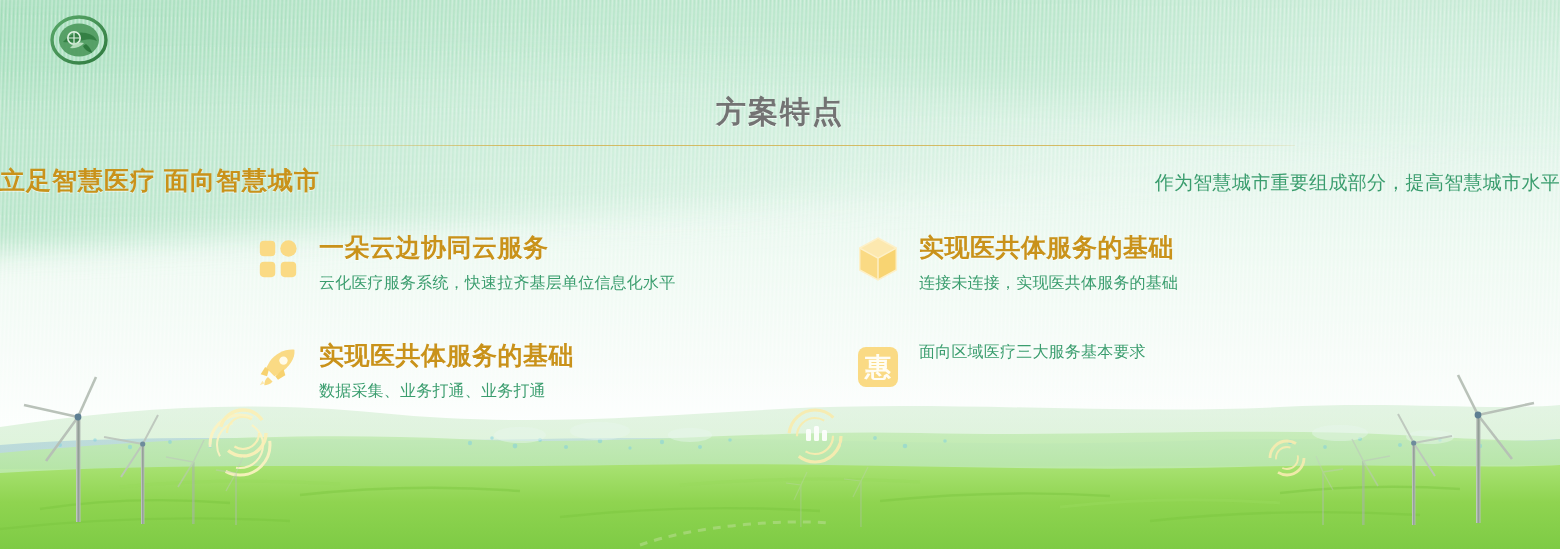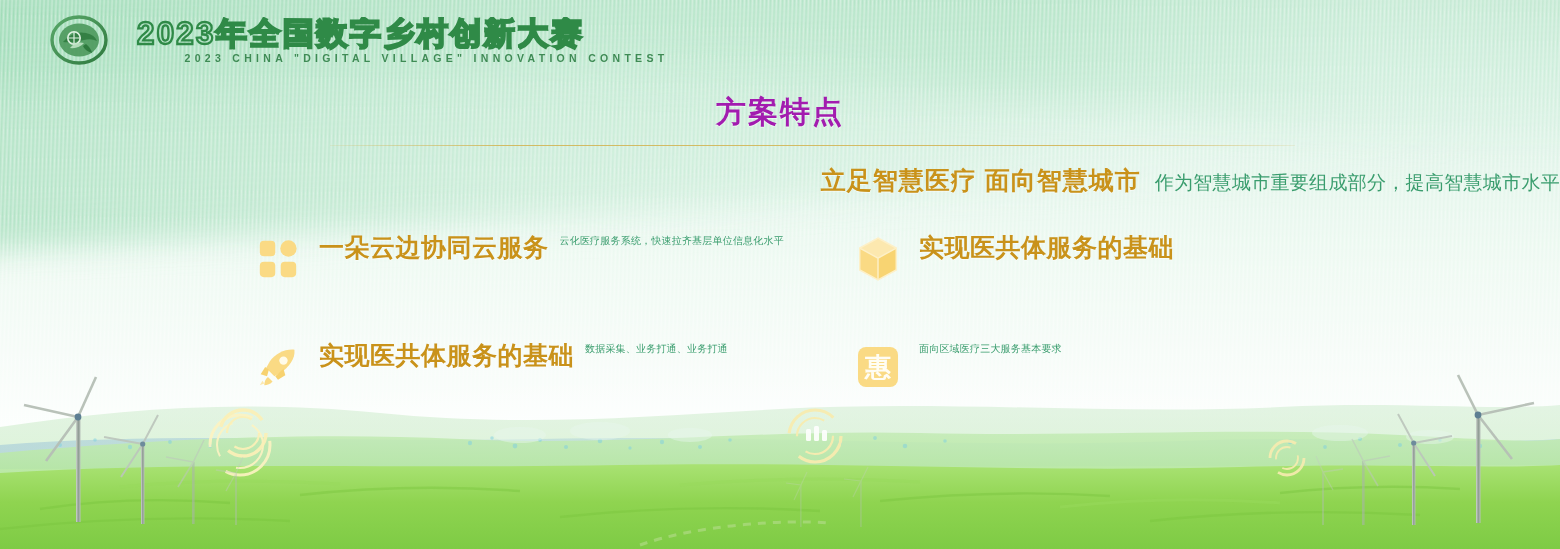--- a/index.html
+++ b/index.html
@@ -58,32 +58,32 @@
   .logo-en{
     font-size:10.5px; letter-spacing:4.3px; color:#3f8b55; font-weight:700;
     white-space:nowrap; padding-left:3px; text-align:center;
   }
 
   
   .section-title{
     position:absolute; left:0; right:0; top:92px;
     text-align:center;
     font-size:30px; font-weight:800; letter-spacing:2px;
-    color:#a21caf;
+    color:#737373;
     text-shadow:0 1px 0 rgba(255,255,255,.55);
   }
   .divider{
     position:absolute; left:330px; top:145px; width:965px; height:1px;
     background:linear-gradient(90deg, rgba(214,184,92,.15) 0%, rgba(210,178,78,.85) 18%, rgba(210,178,78,.85) 82%, rgba(214,184,92,.15) 100%);
   }
 
   
   .headline-row{
     position:absolute; left:0; right:0; top:164px;
-    display:flex; align-items:baseline; justify-content:flex-end; gap:14px;
+    display:flex; align-items:baseline; justify-content:space-between; gap:14px;
   }
   .headline-main{
     font-size:25px; font-weight:800; letter-spacing:1px;
     color:#c9921a;
     text-shadow:0 1px 0 rgba(255,255,255,.5);
   }
   .headline-sub{
     font-size:19px; font-weight:400; color:#3a9d6e; letter-spacing:.3px;
   }
 
@@ -93,28 +93,28 @@
     display:grid;
     grid-template-columns:600px 460px;
     grid-template-rows:108px 108px;
   }
   .feature{ display:flex; gap:18px; align-items:flex-start; }
   .feat-icon{
     width:46px; height:50px; flex:0 0 46px;
     display:flex; align-items:center; justify-content:center;
     margin-top:2px;
   }
-  .feat-body{ display:flex; flex-direction:row; gap:11px; padding-top:2px;justify-content:center; }
+  .feat-body{ display:flex; flex-direction:column; gap:11px; padding-top:2px;justify-content:center; }
   .feat-title{
     font-size:25px; font-weight:800; letter-spacing:.5px;
     color:#c9921a; line-height:1.1;
     text-shadow:0 1px 0 rgba(255,255,255,.5);
   }
   .feat-desc{
-    font-size:10px; font-weight:400; color:#3a9d6e; letter-spacing:.2px;
+    font-size:16px; font-weight:400; color:#3a9d6e; letter-spacing:.2px;
   }
 
   
   .landscape{ position:absolute; left:0; right:0; bottom:0; height:180px; }
   .landscape svg{ display:block; width:100%; height:100%; }
 </style>
 </head>
 <body>
 
 <div class="stage">
@@ -136,26 +136,20 @@
         </defs>
         <ellipse cx="29" cy="26" rx="27" ry="23" fill="none" stroke="url(#emb)" stroke-width="3.4"></ellipse>
         <ellipse cx="29" cy="26" rx="20" ry="16.5" fill="#4e9a5e" opacity=".92"></ellipse>
         <path d="M13 28 q10 -12 23 -9 q9 2 11 8 q-6 -3 -13 -1 q-10 3 -21 2 z" fill="#2e7a3e" opacity=".85"></path>
         <circle cx="24" cy="24" r="6.2" fill="none" stroke="#ddf0e0" stroke-width="1.6"></circle>
         <path d="M18 24 h12 M24 18 v12" stroke="#ddf0e0" stroke-width="1.2"></path>
         <path d="M20 34 q6 -7 14 -5 q-5 6 -14 5 z" fill="#bfe3c4" opacity=".9"></path>
         <path d="M36 30 q5 4 6 9 q-7 -2 -9 -7 z" fill="#2e7a3e"></path>
       </svg>
     </div>
-    <div class="logo-text">
-      <svg class="logo-cn" viewBox="0 0 610 36" width="610" height="34">
-        <text x="0" y="29" font-family="'Liberation Sans',sans-serif" font-size="33" font-weight="800" letter-spacing="2.5" fill="none" stroke="#2f8a47" stroke-width="2.4">2023年全国数字乡村创新大赛</text>
-      </svg>
-      <div class="logo-en">2023 CHINA "DIGITAL VILLAGE" INNOVATION CONTEST</div>
-    </div>
   </div>
 
   <div class="section-title">方案特点</div>
   <div class="divider"></div>
 
   <div class="headline-row">
     <div class="headline-main">立足智慧医疗 面向智慧城市</div>
     <div class="headline-sub">作为智慧城市重要组成部分，提高智慧城市水平</div>
   </div>
 
@@ -181,20 +175,21 @@
         <svg viewBox="0 0 46 50" width="42" height="46">
           <path d="M23 2 L43 13 V37 L23 48 L3 37 V13 Z" fill="#fada84"></path>
           <path d="M23 2 L43 13 L23 24 L3 13 Z" fill="#fce8af"></path>
           <path d="M23 24 L43 13 V37 L23 48 Z" fill="#f7d26f" opacity=".85"></path>
           <path d="M23 2 L43 13 V37 L23 48 L3 37 V13 Z" fill="none" stroke="#fdf0c8" stroke-width="1.6"></path>
           <path d="M3 13 L23 24 L43 13 M23 24 V48" fill="none" stroke="#fdf0c8" stroke-width="1.6"></path>
         </svg>
       </div>
       <div class="feat-body">
         <div class="feat-title">实现医共体服务的基础</div>
+        <div class="feat-desc">连接未连接，实现医共体服务的基础</div>
       </div>
     </div>
 
     <div class="feature">
       <div class="feat-icon">
         <svg viewBox="0 0 46 46" width="42" height="42">
           <path d="M41 4 C31 3 20 8 14 17 l-4 7 9 9 7-4 C35 23 42 14 41 4 Z" fill="#fada84"></path>
           <circle cx="29" cy="16" r="4.6" fill="#fffbe9"></circle>
           <path d="M13 26 L9 23 L4 31 l7 2 z" fill="#f7d26f"></path>
           <path d="M20 33 l3 4 8-5 -2-7 z" fill="#f7d26f"></path>

